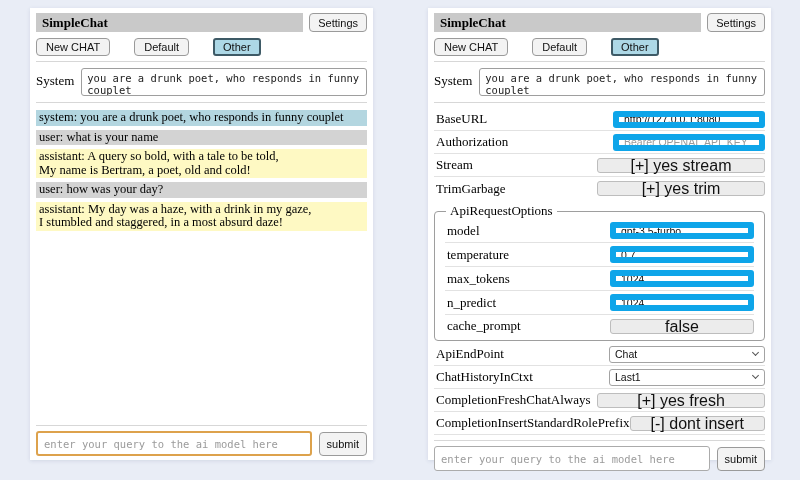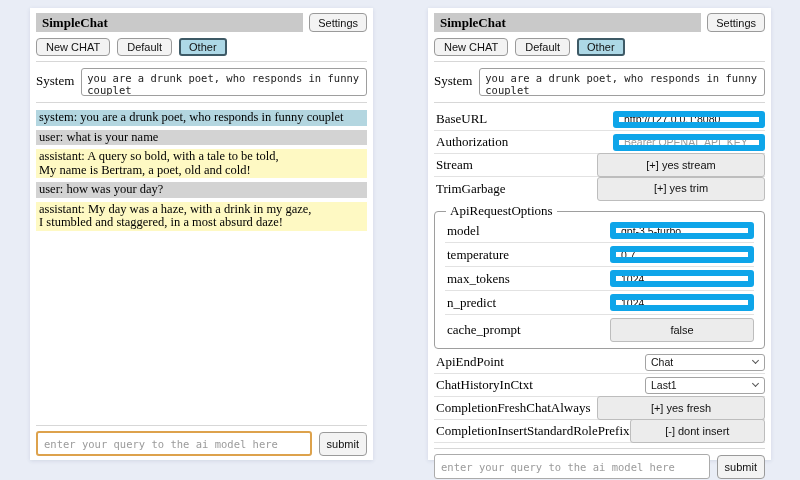--- a/index.html
+++ b/index.html
@@ -20,21 +20,21 @@
   .titlebar {
     flex:1; background:#c9c9c9; color:#000;
     font:bold 13px "Liberation Serif", serif;
     padding:2px 6px; line-height:15px;
   }
   button {
     font-family:"Liberation Sans", sans-serif; font-size:11px; color:#111;
     background:#f3f3f3; border:1px solid #9a9a9a; border-radius:4px;
     padding:1px 8px; line-height:14px; cursor:pointer;
   }
-  .toolbar { display:flex; gap:7px; margin-top:6px; }
+  .toolbar { display:flex; gap:24px; margin-top:6px; }
   .toolbar button { padding:1px 9px; }
   .toolbar button.selected {
     background:#add8e6; border:2px solid #3e5a66; padding:0 8px; border-radius:3px;
   }
 
   hr.sep { border:none; border-top:1px solid #d7d7d7; margin:5px 0; }
 
   
   .system-row { display:flex; gap:7px; align-items:flex-start; margin:1px 0; }
   .system-label { font-size:13px; padding-top:5px; }
@@ -63,26 +63,26 @@
   .srow.no-border { border-bottom:none;gap:32px; }
   .slabel { font-size:13px; color:#000; }
   .s-input {
     width:152px; height:17px;
     border:6px solid #0ea5e9; border-radius:3px;
     font:10.5px "Liberation Sans", sans-serif; color:#111;
     padding:1px 5px; outline:none;margin-left:20px;
   }
   .s-input::placeholder, .query-input::placeholder { color:#9b9b9b; }
   .s-btn {
-    width:168px; height:24px; padding:0;
+    width:168px; height:15px; padding:0;
     background:#ececec; border:1px solid #bdbdbd; border-radius:3px;
-    font-size:11px; line-height:13px;
+    font-size:16px; line-height:13px;
   }
   .s-select {
-    width:120px; height:17px; background:#fff;
+    width:156px; height:17px; background:#fff;
     border:1px solid #a3a3a3; border-radius:3px;
     display:flex; justify-content:space-between; align-items:center;
     font:10.5px "Liberation Sans", sans-serif; color:#111;
     padding:0 6px 0 5px; cursor:pointer;
   }
   .chev {
     width:5px; height:5px; margin-top:-3px;
     border-right:1.4px solid #555; border-bottom:1.4px solid #555;
     transform:rotate(45deg); display:inline-block;
   }

